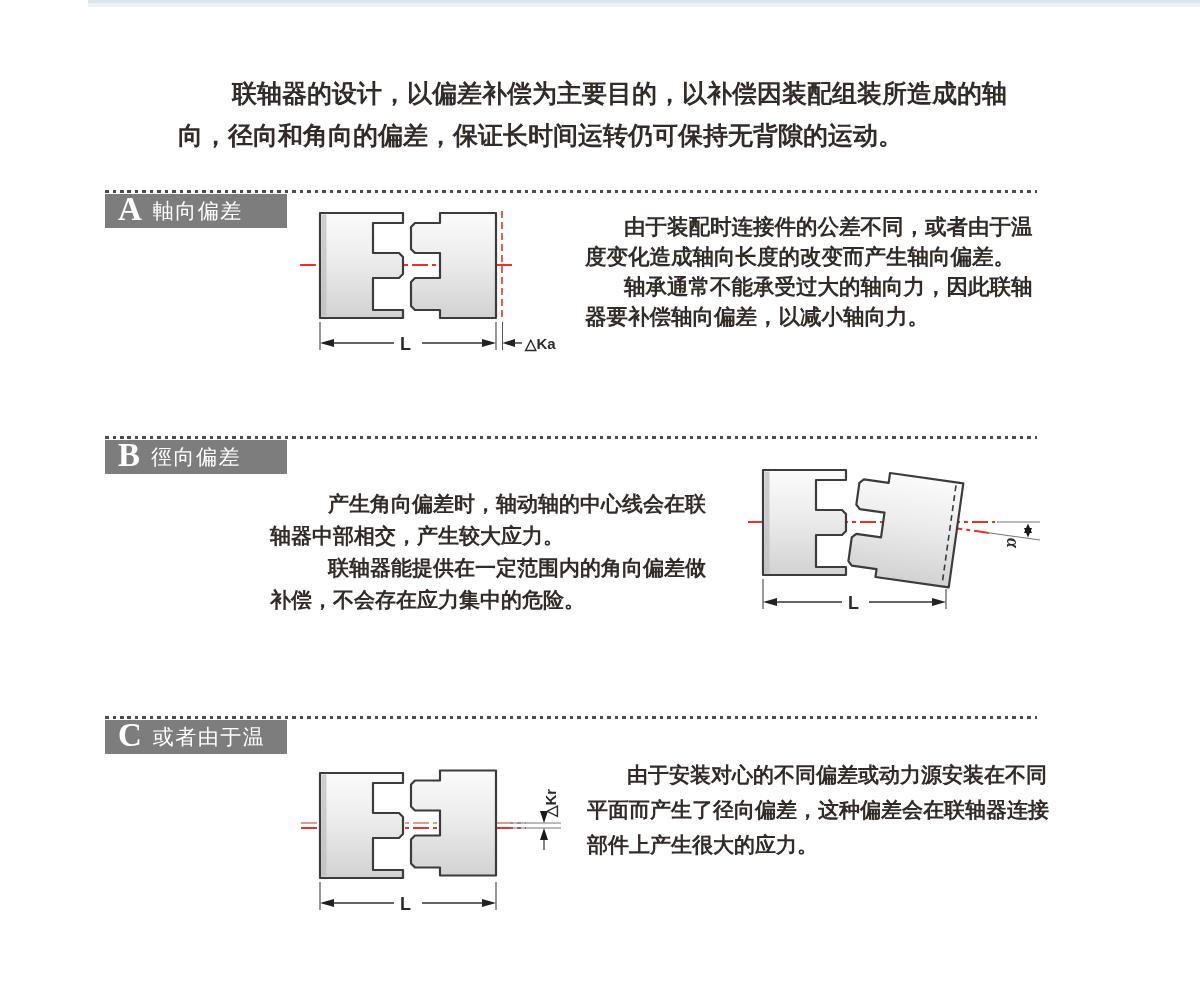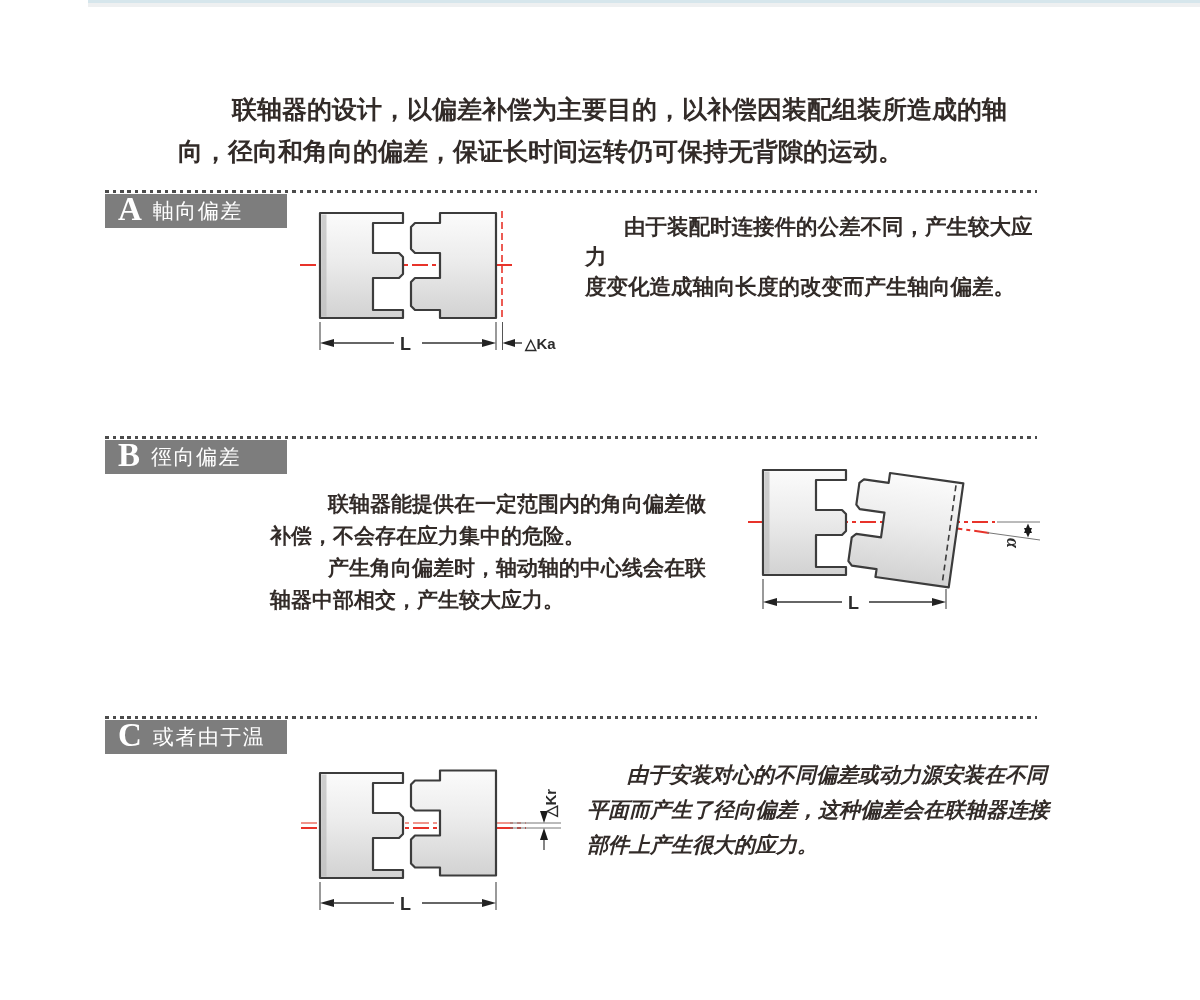--- a/index.html
+++ b/index.html
@@ -6,21 +6,21 @@
   html,body { width:1200px; height:1000px; background:#ffffff; }
   body { position:relative; font-family:"Liberation Sans","DejaVu Sans",sans-serif; color:#322b28; overflow:hidden; }
   .abs { position:absolute; }
 
   
   #topbar { left:88px; top:0; width:1112px; }
   #topbar .blue { height:3px; background:#d6e6ec; }
   #topbar .grey { height:4px; background:#eef0f1; }
 
   
-  #intro { left:178px; top:88px; width:852px; font-size:25px; line-height:42px;
+  #intro { left:178px; top:72px; width:852px; font-size:25px; line-height:42px;
            font-weight:700; text-indent:54px; white-space:pre-line; letter-spacing:0px; }
 
   
   .dotted { height:3px; background:repeating-linear-gradient(90deg,#4b4b4b 0 3.5px,transparent 3.5px 7.5px); }
   #dot-a { left:105px; top:190px; width:932px; }
   #dot-b { left:105px; top:436px; width:932px; }
   #dot-c { left:105px; top:716px; width:932px; }
 
   
   .sec-header { display:flex; align-items:center; background:#7d7d7d; color:#fff;
@@ -32,21 +32,21 @@
                 font-size:33px; line-height:30px; margin-top:-4px; }
   .sec-title { font-size:21px; font-weight:400; margin-left:11px; letter-spacing:1.5px; }
 
   
   .body-text p { font-weight:700; white-space:pre-line; }
   #text-a { left:585px; top:212px; width:465px; font-size:21.5px; line-height:30px; }
   #text-a p { text-indent:39px; }
   #text-b { left:270px; top:488px; width:452px; font-size:21px; line-height:32px; }
   #text-b p { text-indent:58px; }
   #text-c { left:587px; top:757px; width:478px; font-size:21px; line-height:35px; }
-  #text-c p { text-indent:40px;font-style:italic; }
+  #text-c p { text-indent:40px; }
 
   
   svg.diagram { overflow:visible; }
   #dia-a { left:298px; top:198px; }
   #dia-b { left:745px; top:450px; }
   #dia-c { left:298px; top:758px; }
   .dim-label   { font:700 18px "Liberation Sans",sans-serif; fill:#2b2b2b; }
   .off-label   { font:700 15px "Liberation Sans",sans-serif; fill:#2b2b2b; }
   .alpha-label { font:italic 700 18px "Liberation Serif","DejaVu Serif",serif; fill:#2b2b2b; }
 </style>
@@ -89,35 +89,37 @@
   <line x1="35" y1="145" x2="96" y2="145" stroke="#333" stroke-width="1.4"></line>
   <line x1="124" y1="145" x2="185" y2="145" stroke="#333" stroke-width="1.4"></line>
   <text x="102" y="152" class="dim-label">L</text>
 
   <polygon points="204.5,145 217,141 217,149" fill="#222"></polygon>
   <line x1="217" y1="145" x2="224" y2="145" stroke="#333" stroke-width="1.4"></line>
   <text x="227" y="151" class="off-label">△Ka</text>
 </svg>
 
 <div id="text-a" class="abs body-text">
-  <p>由于装配时连接件的公差不同，产生较大应力
+  <p>由于装配时连接件的公差不同，或者由于温
 度变化造成轴向长度的改变而产生轴向偏差。</p>
+  <p>轴承通常不能承受过大的轴向力，因此联轴
+器要补偿轴向偏差，以减小轴向力。</p>
 </div>
 
 <div id="dot-b" class="abs dotted"></div>
 <div id="hdr-b" class="abs sec-header">
   <span class="sec-letter">B</span>
   <span class="sec-title">徑向偏差</span>
 </div>
 
 <div id="text-b" class="abs body-text">
+  <p>产生角向偏差时，轴动轴的中心线会在联
+轴器中部相交，产生较大应力。</p>
   <p>联轴器能提供在一定范围内的角向偏差做
 补偿，不会存在应力集中的危险。</p>
-  <p>产生角向偏差时，轴动轴的中心线会在联
-轴器中部相交，产生较大应力。</p>
 </div>
 
 <svg id="dia-b" class="abs diagram" width="310" height="175" viewBox="0 0 310 175">
   <defs>
     <linearGradient id="gradB" x1="0" y1="0" x2="0" y2="1">
       <stop offset="0" stop-color="#fbfbfb"></stop>
         <stop offset="0.45" stop-color="#ececec"></stop>
         <stop offset="1" stop-color="#d2d2d2"></stop>
     </linearGradient>
   </defs>

